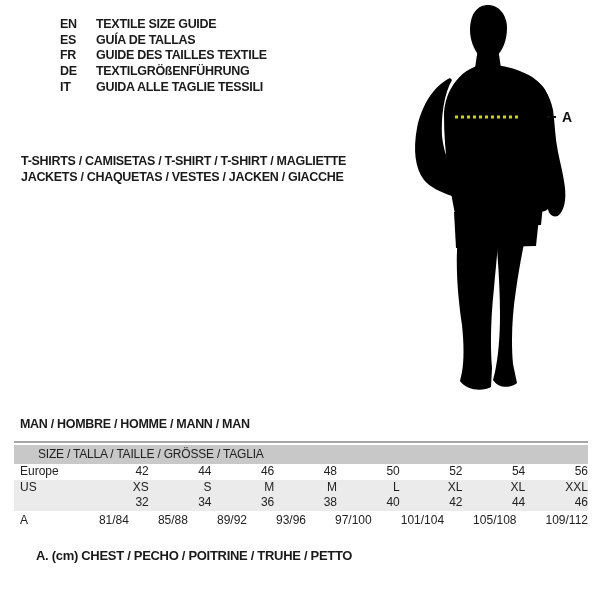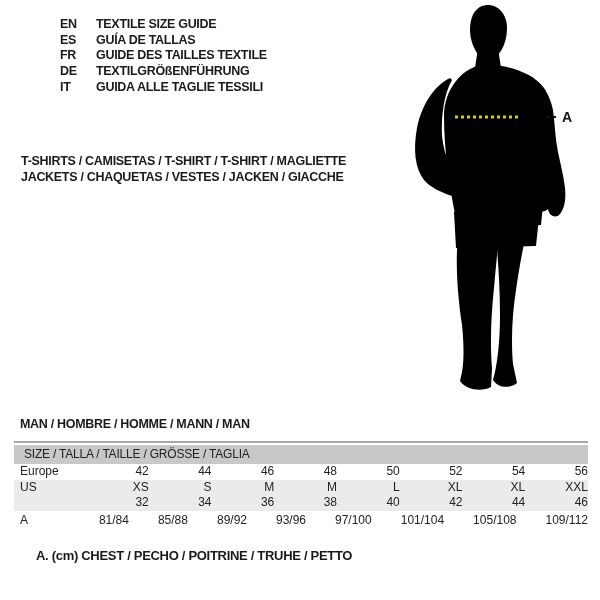--- a/index.html
+++ b/index.html
@@ -21,21 +21,21 @@
   
   .figure-svg { position:absolute; left:400px; top:0; width:190px; height:400px; }
   .figure-svg text { font-family:"Liberation Sans", sans-serif; font-weight:bold; font-size:14px; fill:#111; }
 
   
   .section-title { position:absolute; left:20px; top:417px; font-size:12.5px; font-weight:bold; letter-spacing:-0.3px; }
 
   
   .size-table { position:absolute; left:14px; top:441px; width:574px; }
   .table-rule { height:2px; background:#a6a6a6; margin-bottom:2px; }
-  .thead { background:#c8c8c8; height:19px; line-height:19px; padding-left:10px; font-size:12px; color:#222; letter-spacing:-0.2px; }
+  .thead { background:#c8c8c8; height:19px; line-height:19px; padding-left:24px; font-size:12px; color:#222; letter-spacing:-0.2px; }
   .trow { display:flex; height:15.5px; line-height:15.5px; font-size:12px; color:#222;gap:29px; }
   .trow.shaded { background:#ebebeb; }
   .trow.last { height:18px; line-height:18px; }
   .tlabel { width:66px; padding-left:6px; }
   .tcell { flex:1; text-align:right; }
 
   
   .footnote { position:absolute; left:36px; top:548px; font-size:13px; font-weight:bold; letter-spacing:-0.3px; }
 </style>
 </head>

